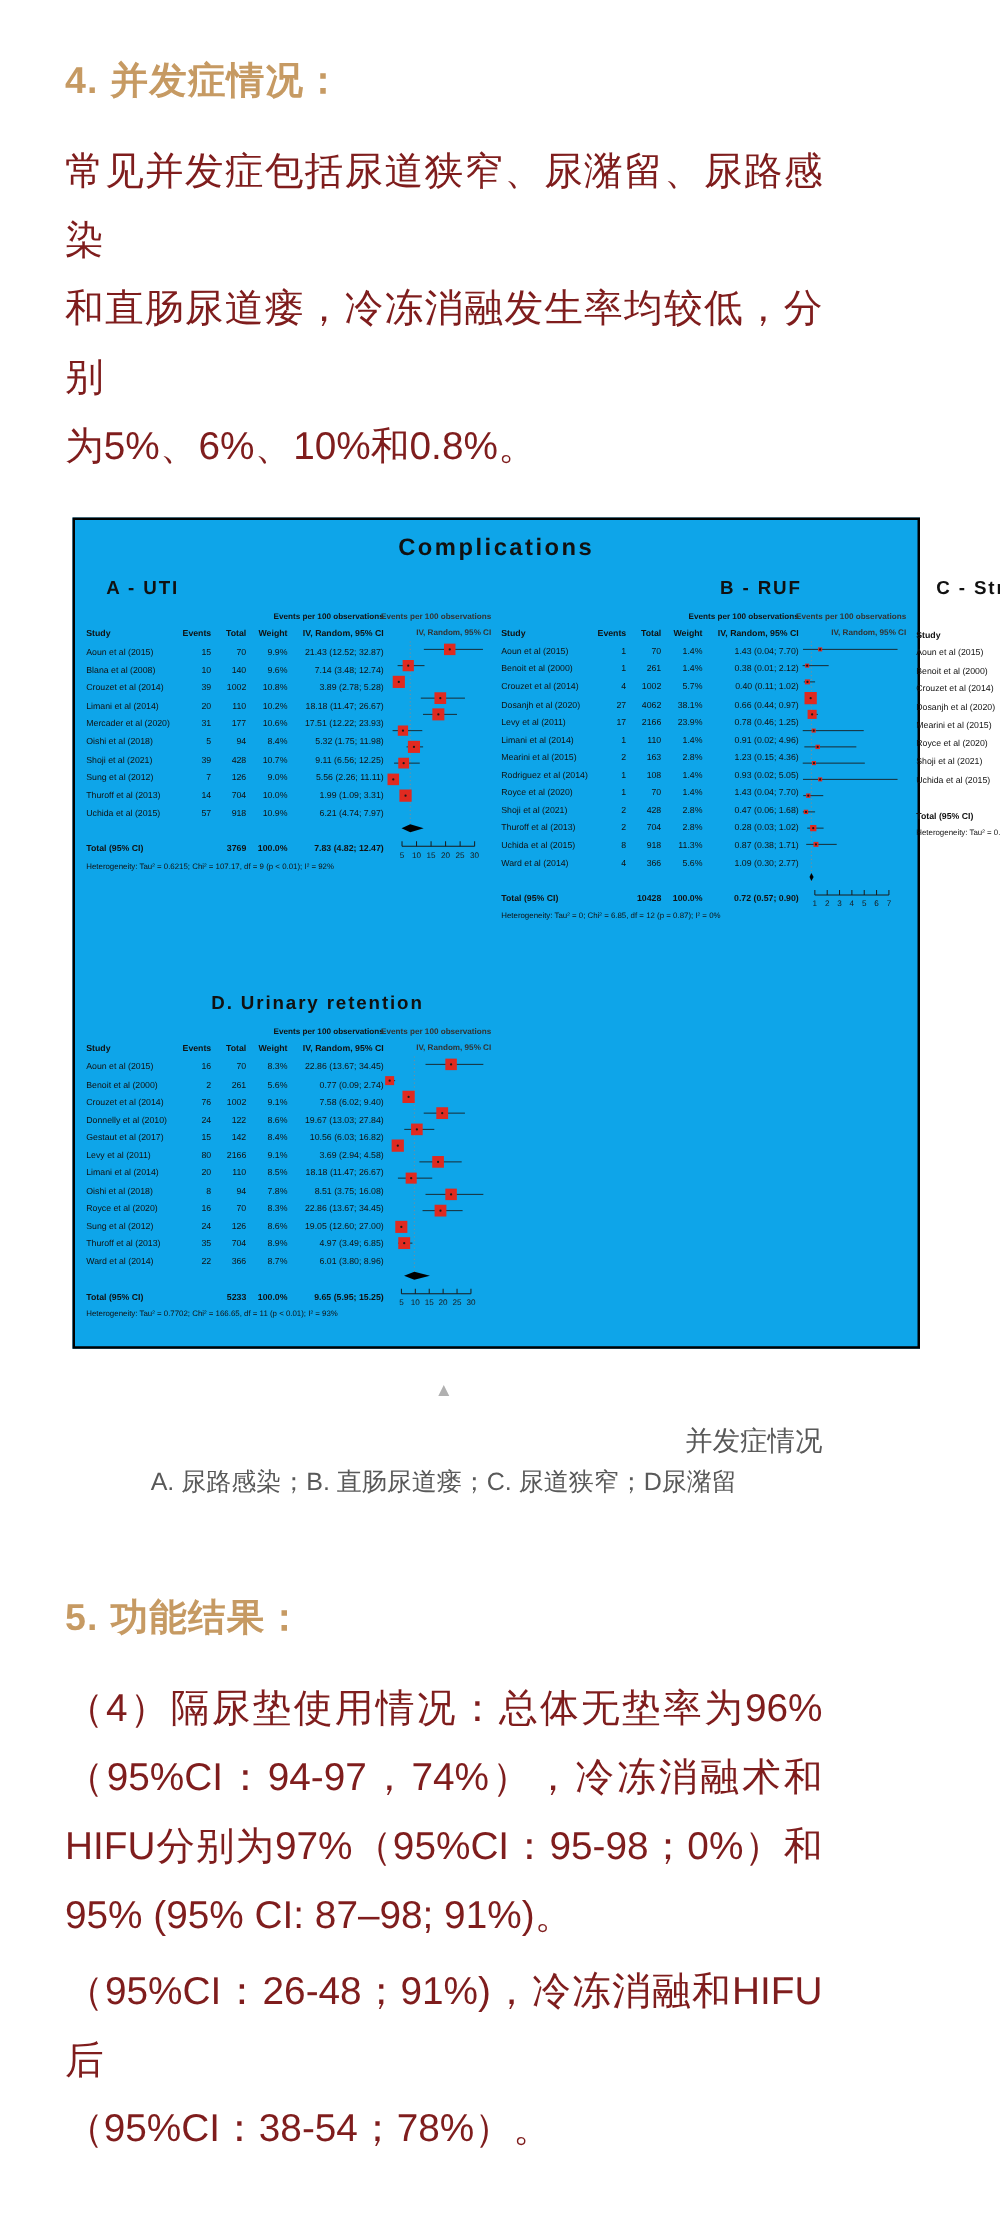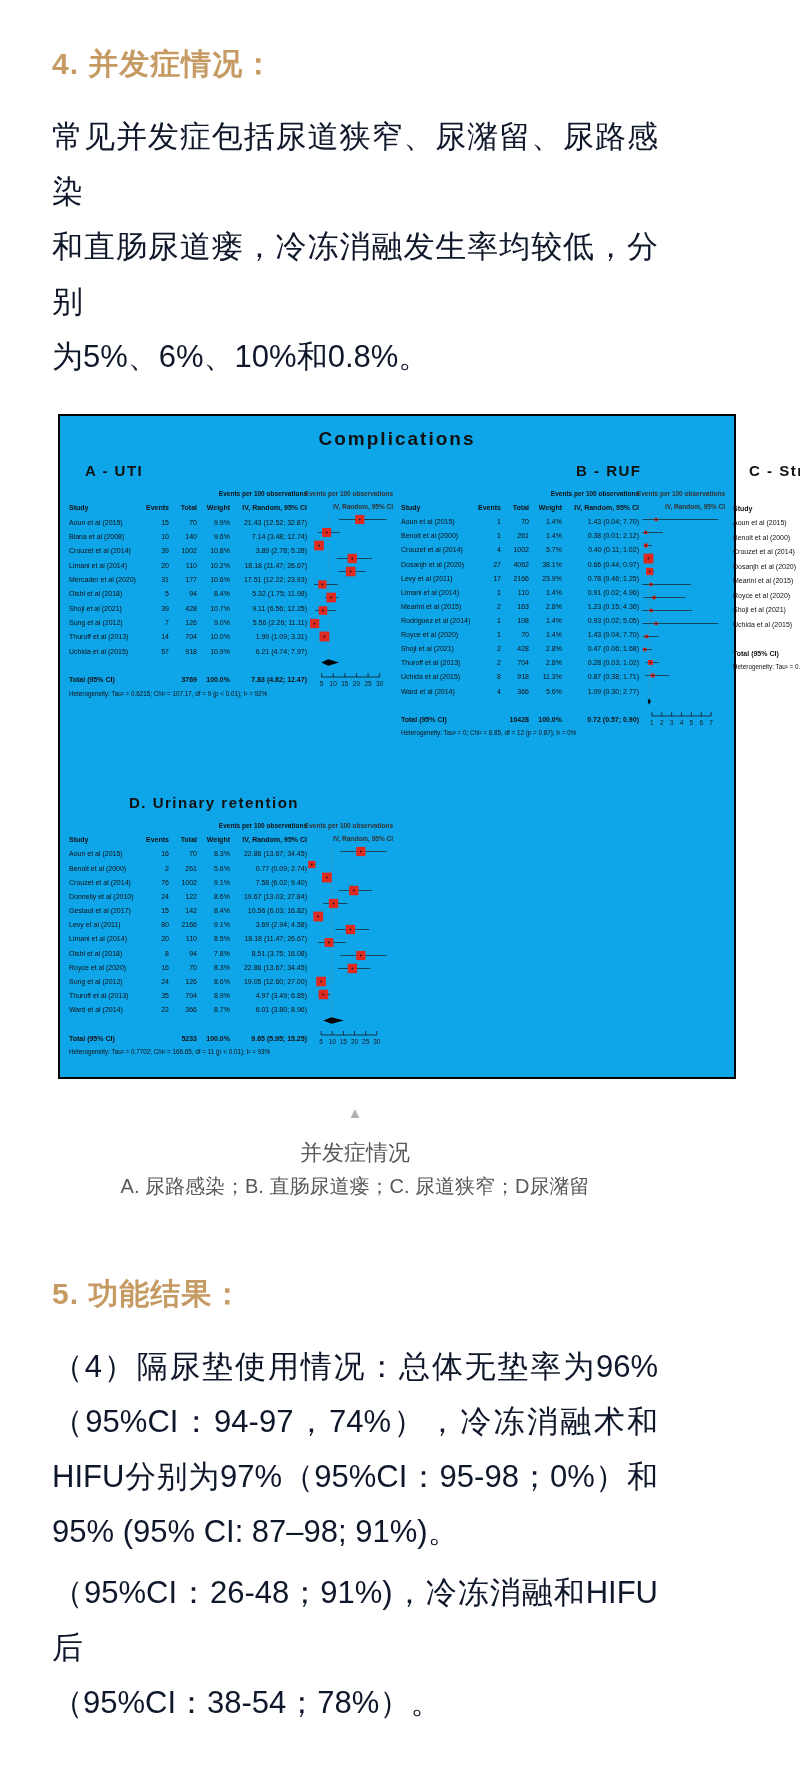--- a/index.html
+++ b/index.html
@@ -6,59 +6,59 @@
   .page{
     width:710px;min-height:1770px;box-sizing:border-box;
     padding:44px 52px 70px 52px;background:#fff;
     font-family:"Liberation Sans","DejaVu Sans",sans-serif;color:#333;
   }
   .sec-heading{
     font-size:30px;font-weight:700;color:#c69a63;letter-spacing:1px;
     margin:0 0 24px 0;
   }
   .body-par{margin:0 0 6px 0;}
-  .cnline{font-size:31px;line-height:55px;color:#0f172a;}
+  .cnline{font-size:31px;line-height:55px;color:#7f1d1d;}
   .jline{text-align:justify;text-align-last:justify;}
   .lline{text-align:left;}
 
   
   .figure{
     width:678px;margin:30px 0 0 6px;border:2px solid #000;box-sizing:border-box;
     padding:10px 9px 18px 9px;background:#0ea5e9;
   }
   .fig-title{
     text-align:center;font-size:19px;font-weight:600;letter-spacing:2px;color:#111;
     margin:2px 0 12px 0;
   }
   .fig-grid{display:grid;grid-template-columns:1fr 1fr 1fr;column-gap:8px;row-gap:54px;}
   .panel{width:324px;}
   .panel-title{
     font-size:15px;font-weight:600;letter-spacing:1.5px;color:#111;
     margin:0 0 8px 16px;white-space:nowrap;
   }
   .panel:nth-child(2) .panel-title{margin-left:175px;}
-  .panel:nth-child(4) .panel-title{margin-left:60px;}
+  .panel:nth-child(4) .panel-title{margin-left:100px;}
   .panel-body{display:flex;}
   .ptable{
     display:grid;grid-template-columns:74px 26px 28px 33px 77px;
     font-size:7px;line-height:13px;color:#111;width:238px;
   }
   .cell{height:13px;white-space:nowrap;overflow:visible;}
   .s{text-align:left;} .n{text-align:right;} .hb{font-weight:700;}
   .trow-span{grid-column:1/-1;position:relative;height:13px;}
   .abs-r{position:absolute;right:0;top:0;white-space:nowrap;}
   .het{grid-column:1/-1;font-size:6.3px;line-height:12px;white-space:nowrap;color:#111;}
   .pplot{width:86px;position:relative;}
   .ph{font-size:6.5px;font-weight:700;line-height:13px;}
   .pplot svg{display:block;margin-top:26px;}
 
   
   .caption{margin-top:26px;text-align:center;}
   .cap-marker{font-size:15px;color:#b0b0b0;line-height:1;margin-bottom:16px;}
-  .cap-title{font-size:22px;color:#595959;line-height:34px;}
+  .cap-title{font-size:22px;color:#595959;line-height:34px;text-align:right;}
   .cap-detail{font-size:20px;color:#595959;line-height:32px;}
 
   .sec5{margin-top:72px;}
 </style>
 </head>
 <body>
 
 <div class="page">
 
   <h2 class="sec-heading">4. 并发症情况：</h2>

